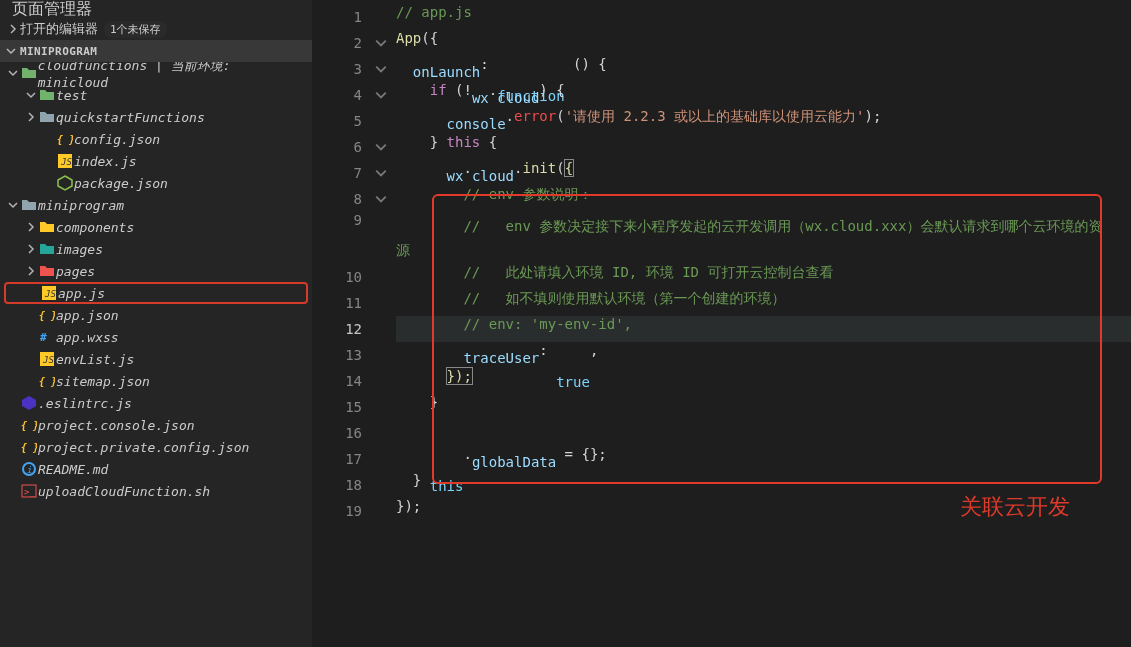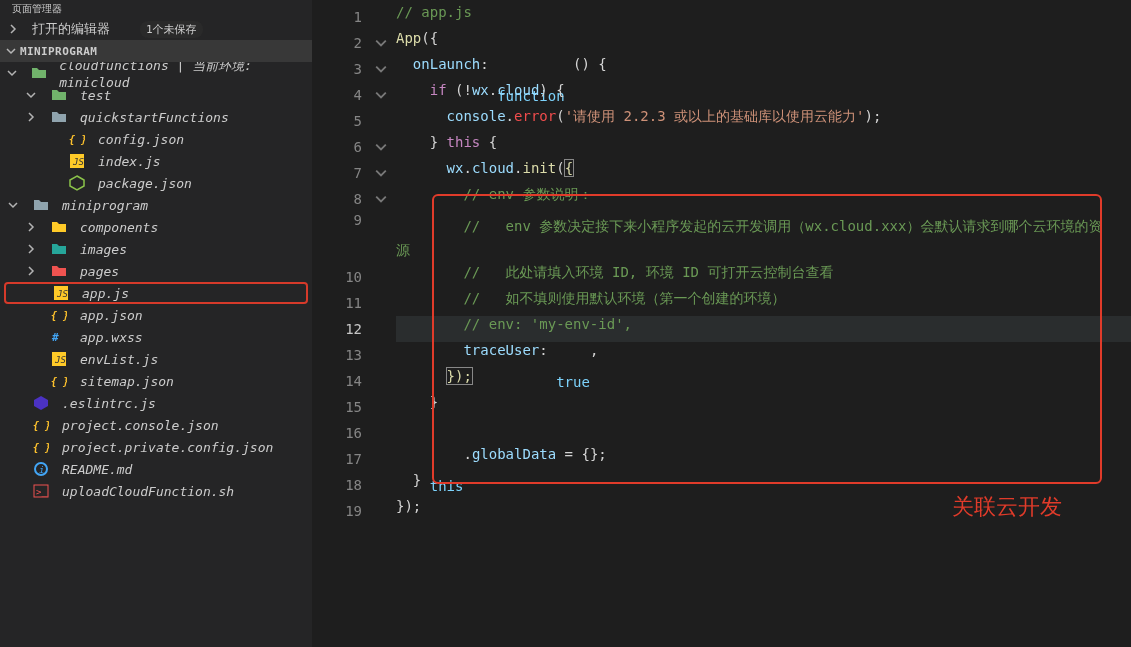--- a/index.html
+++ b/index.html
@@ -1,22 +1,22 @@
 <!DOCTYPE html>
 <html><head>
 <meta charset="utf-8">
 <style>
   * { box-sizing: border-box; margin: 0; padding: 0; }
   html, body { width: 1131px; height: 647px; overflow: hidden; font-family: Consolas, Menlo, monospace; font-size: 14px; }
   body { display: flex; height: 100%; background: #1e1e1e; color: #ccc; }
 
   
   .sidebar { width: 312px; background: #252526; display: flex; flex-direction: column; user-select: none; font-size: 13px; }
-  .sb-header { padding: 0 12px; height: 18px; font-size: 10px; color: #ccc; display:flex; align-items:center; }
-  .sb-row { display:flex; align-items:center; height: 22px; padding: 0 6px; color: #ccc; gap: 12px; }
+  .sb-header { padding: 0 12px; height: 18px; font-size: 16px; color: #ccc; display:flex; align-items:center; }
+  .sb-row { display:flex; align-items:center; height: 22px; padding: 0 6px; color: #ccc; }
   .sb-row .chev { width: 14px; display:flex; align-items:center; justify-content:center; }
   .sb-row .icon { width: 18px; display:flex; align-items:center; justify-content:center; }
   .sb-section { height: 22px; display:flex; align-items:center; gap:4px; padding:0 6px; background:#383838; color:#ccc; font-size:11px; font-weight:700; letter-spacing: .4px; }
   .badge { background:#2a2a2a; color:#ccc; padding:1px 6px; border-radius: 8px; font-size:11px; }
   .tree { flex:1; overflow:auto;font-style:italic; }
   .ind0 { padding-left: 6px; }
   .ind1 { padding-left: 24px; }
   .ind2 { padding-left: 42px; }
   .selected { border: 2px solid #d63a2a; border-radius: 4px; margin: 0 4px; padding-left: 20px !important; }
   svg { display:block; }
@@ -35,27 +35,27 @@
   .codeline.wrap { height: 52px; display:block; padding-top:2px; line-height:24px; white-space: pre-wrap; padding-right:20px; }
   .hlrow { background: #2a2d2e; }
 
   
   .cmt { color:#6a9955; }
   .fn  { color:#dcdcaa; }
   .kw  { color:#c586c0; }
   .kw2 { color:#7dd3fc;margin-top:32px; }
   .pn  { color:#d4d4d4; }
   .pc  { color:#dcdcaa; }
-  .prop{ color:#9cdcfe; }
+  .prop{ color:#9cdcfe;margin-top:8px; }
   .str { color:#ce9178; }
   .err { color:#f14c4c; }
 
   
   .redbox { position:absolute; border:2px solid #e03b2a; border-radius: 6px; }
-  .redlabel { position:absolute; color:#e03b2a; font-size: 22px; }
+  .redlabel { position:absolute; color:#e03b2a; font-size: 22px; margin-left: 8px; }
 
   
   .chev svg, .fold svg { opacity: .85; }
 </style>
 </head>
 <body>
 
 <div class="sidebar">
   <div class="sb-header">页面管理器</div>
   <div class="sb-row ind0">

